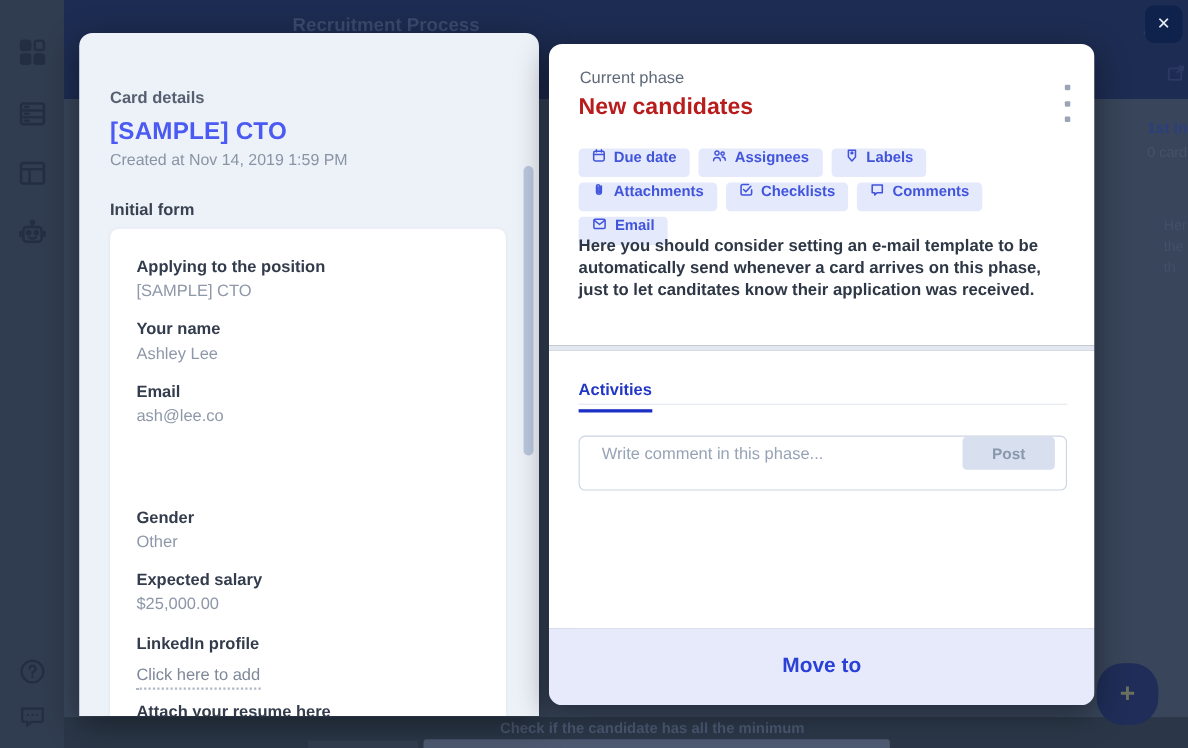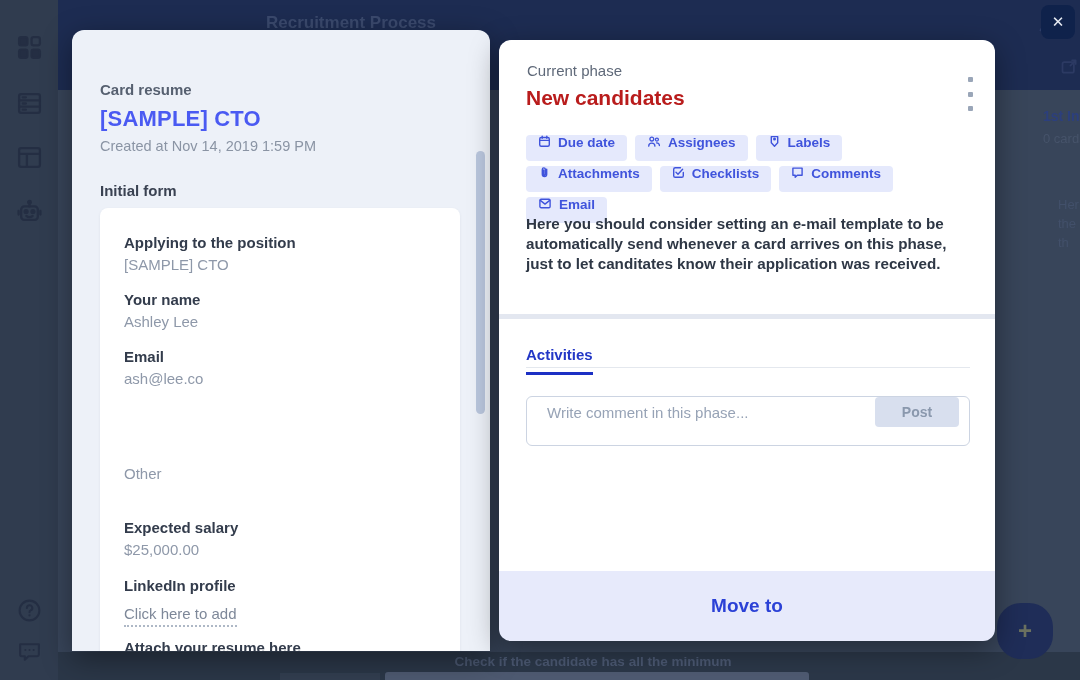--- a/index.html
+++ b/index.html
@@ -147,39 +147,40 @@
     <path d="M4 6h18a1.5 1.5 0 0 1 0 .1v10a1.5 1.5 0 0 1-1.5 1.4H12l-3.5 3.4v-3.4H5.5A1.5 1.5 0 0 1 4 16z"></path>
     <circle cx="9" cy="11.5" r="1" fill="#242e43" stroke="none"></circle>
       <circle cx="13" cy="11.5" r="1" fill="#242e43" stroke="none"></circle>
       <circle cx="17" cy="11.5" r="1" fill="#242e43" stroke="none"></circle>
   </svg>
 </div>
 
 <div id="fab">+</div>
 
 <div id="card-panel">
-  <div id="cp-eyebrow">Card resume</div>
+  <div id="cp-eyebrow">Card details</div>
   <div id="cp-title">[SAMPLE] CTO</div>
   <div id="cp-created">Created at Nov 14, 2019 1:59 PM</div>
   <div id="cp-section">Initial form</div>
 
   <div id="cp-card">
     <div class="field" style="top:25px">
       <div class="f-label">Applying to the position</div>
       <div class="f-value">[SAMPLE] CTO</div>
     </div>
     <div class="field" style="top:82px">
       <div class="f-label">Your name</div>
       <div class="f-value">Ashley Lee</div>
     </div>
     <div class="field" style="top:139px">
       <div class="f-label">Email</div>
       <div class="f-value">ash@lee.co</div>
     </div>
     <div class="field" style="top:253px">
+      <div class="f-label">Gender</div>
       <div class="f-value">Other</div>
     </div>
     <div class="field" style="top:310px">
       <div class="f-label">Expected salary</div>
       <div class="f-value">$25,000.00</div>
     </div>
     <div class="field" style="top:430px">
       <div class="f-label">Attach your resume here</div>
 
     </div>

